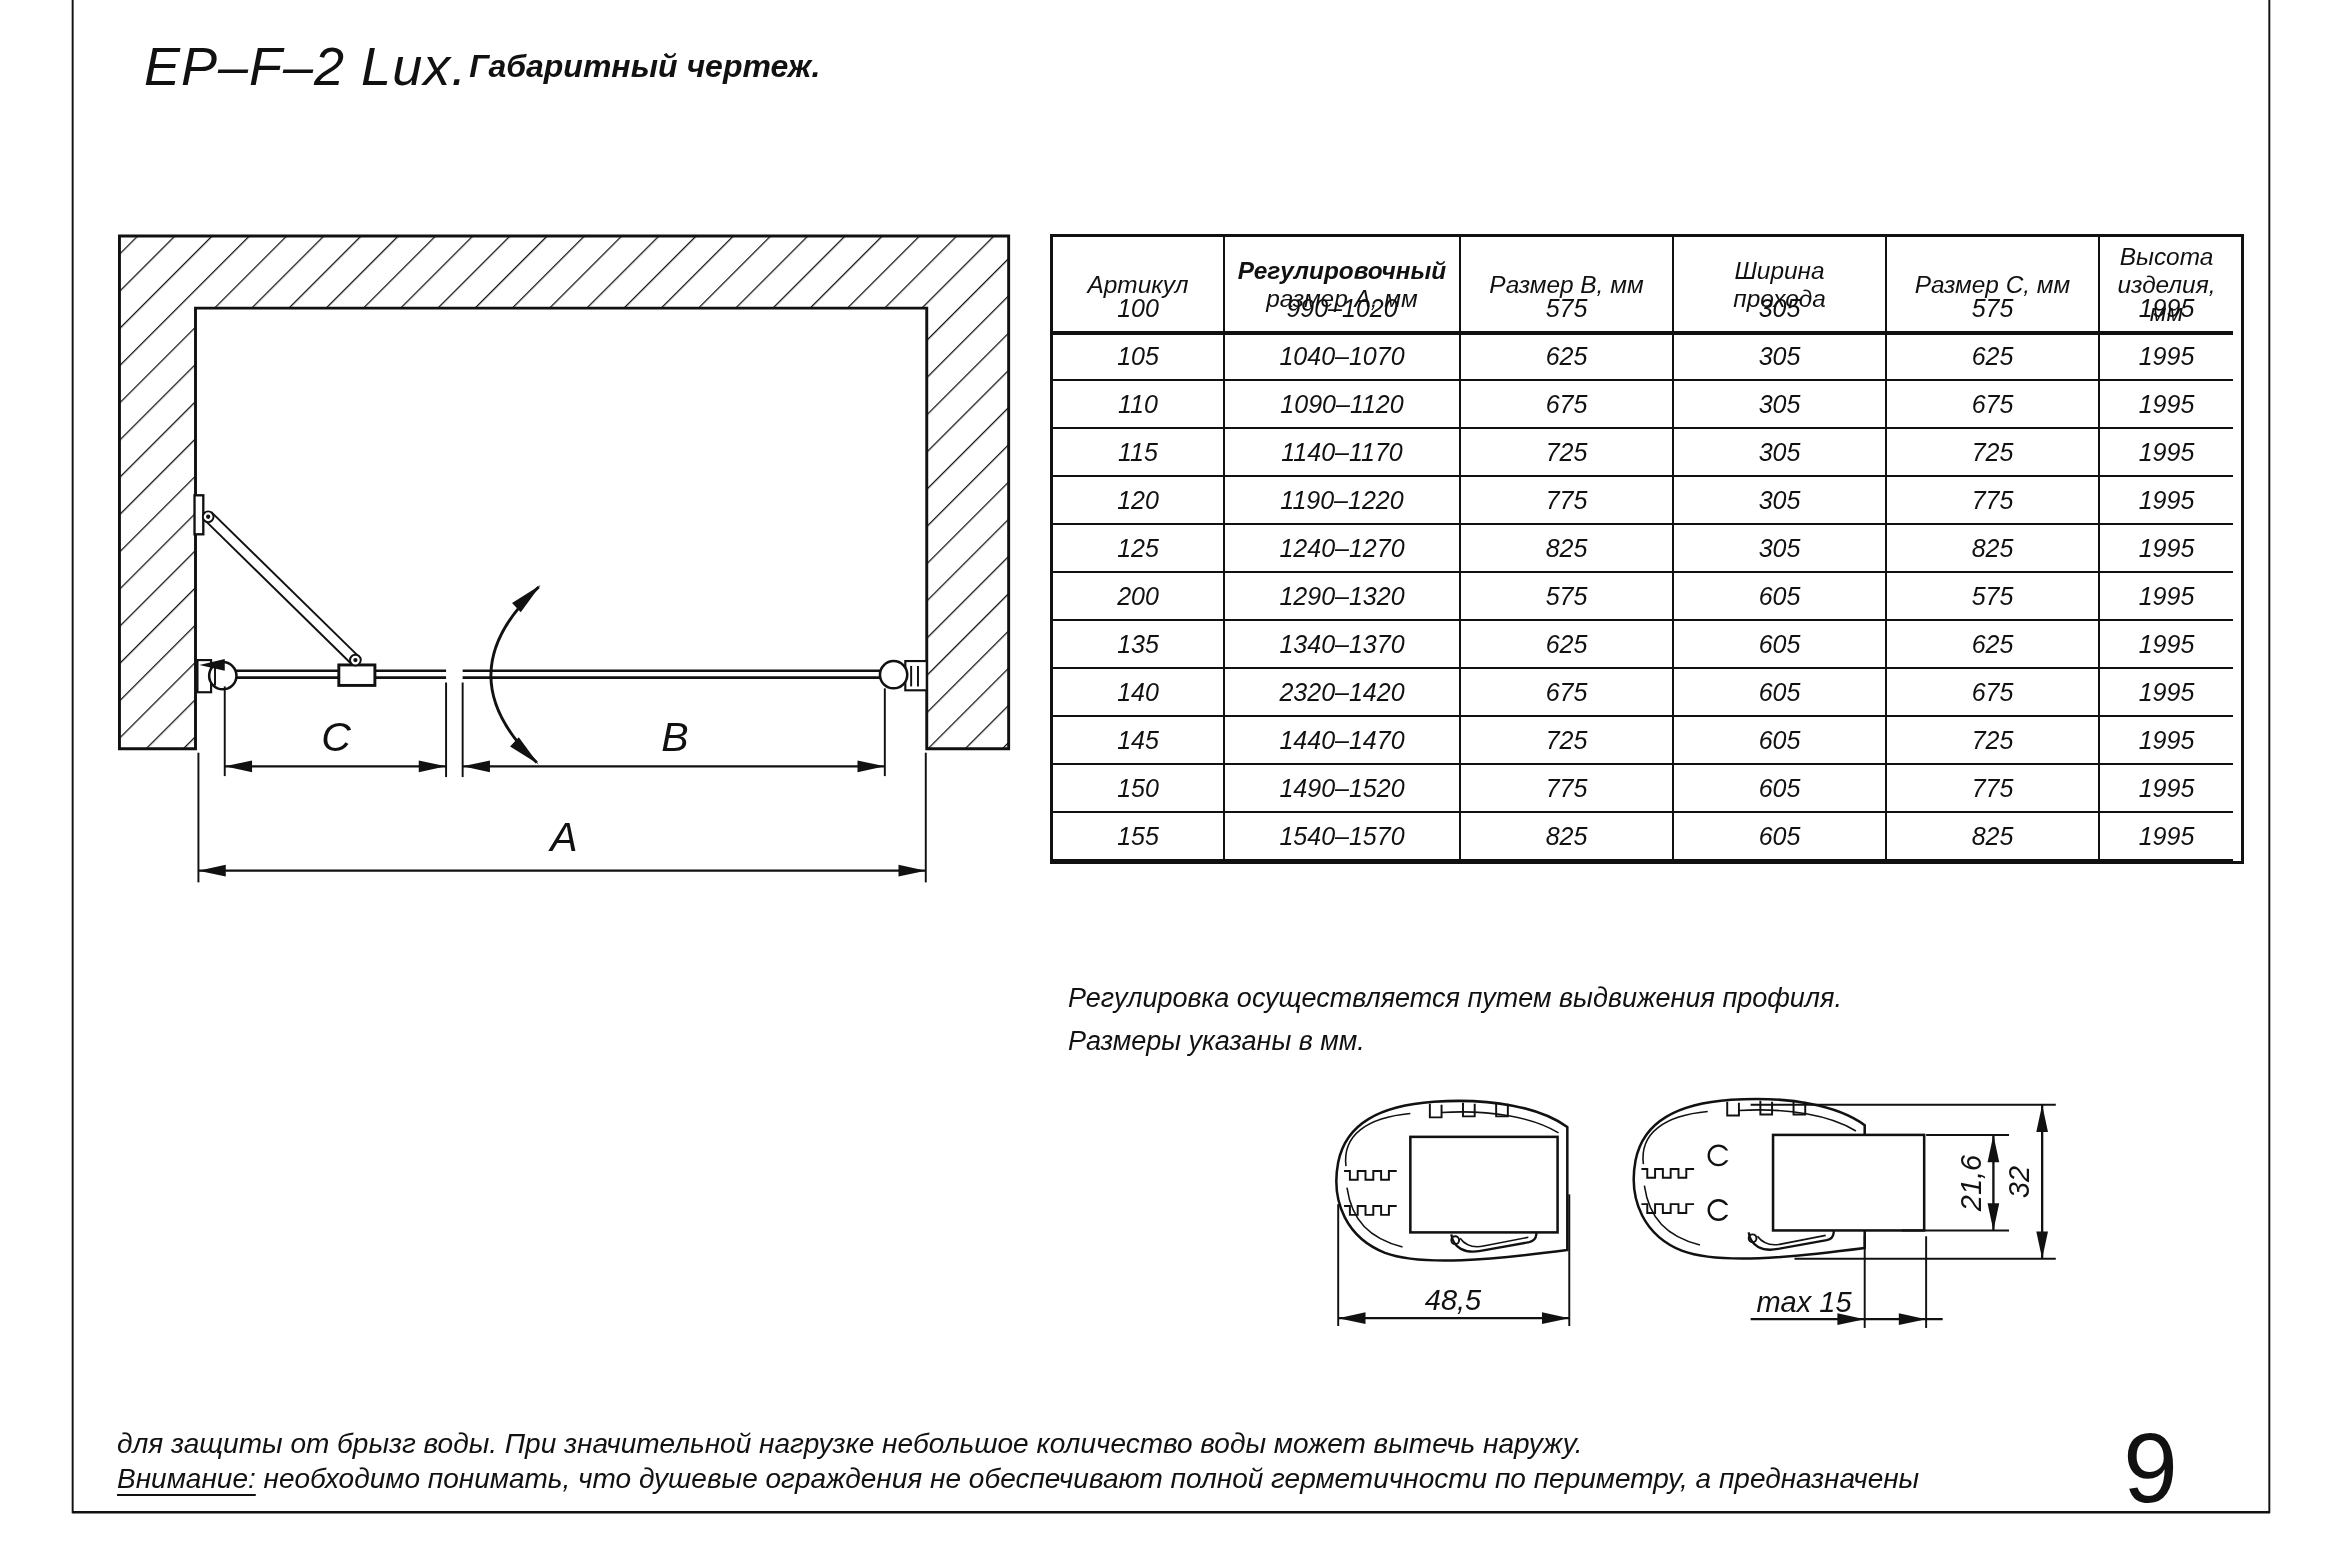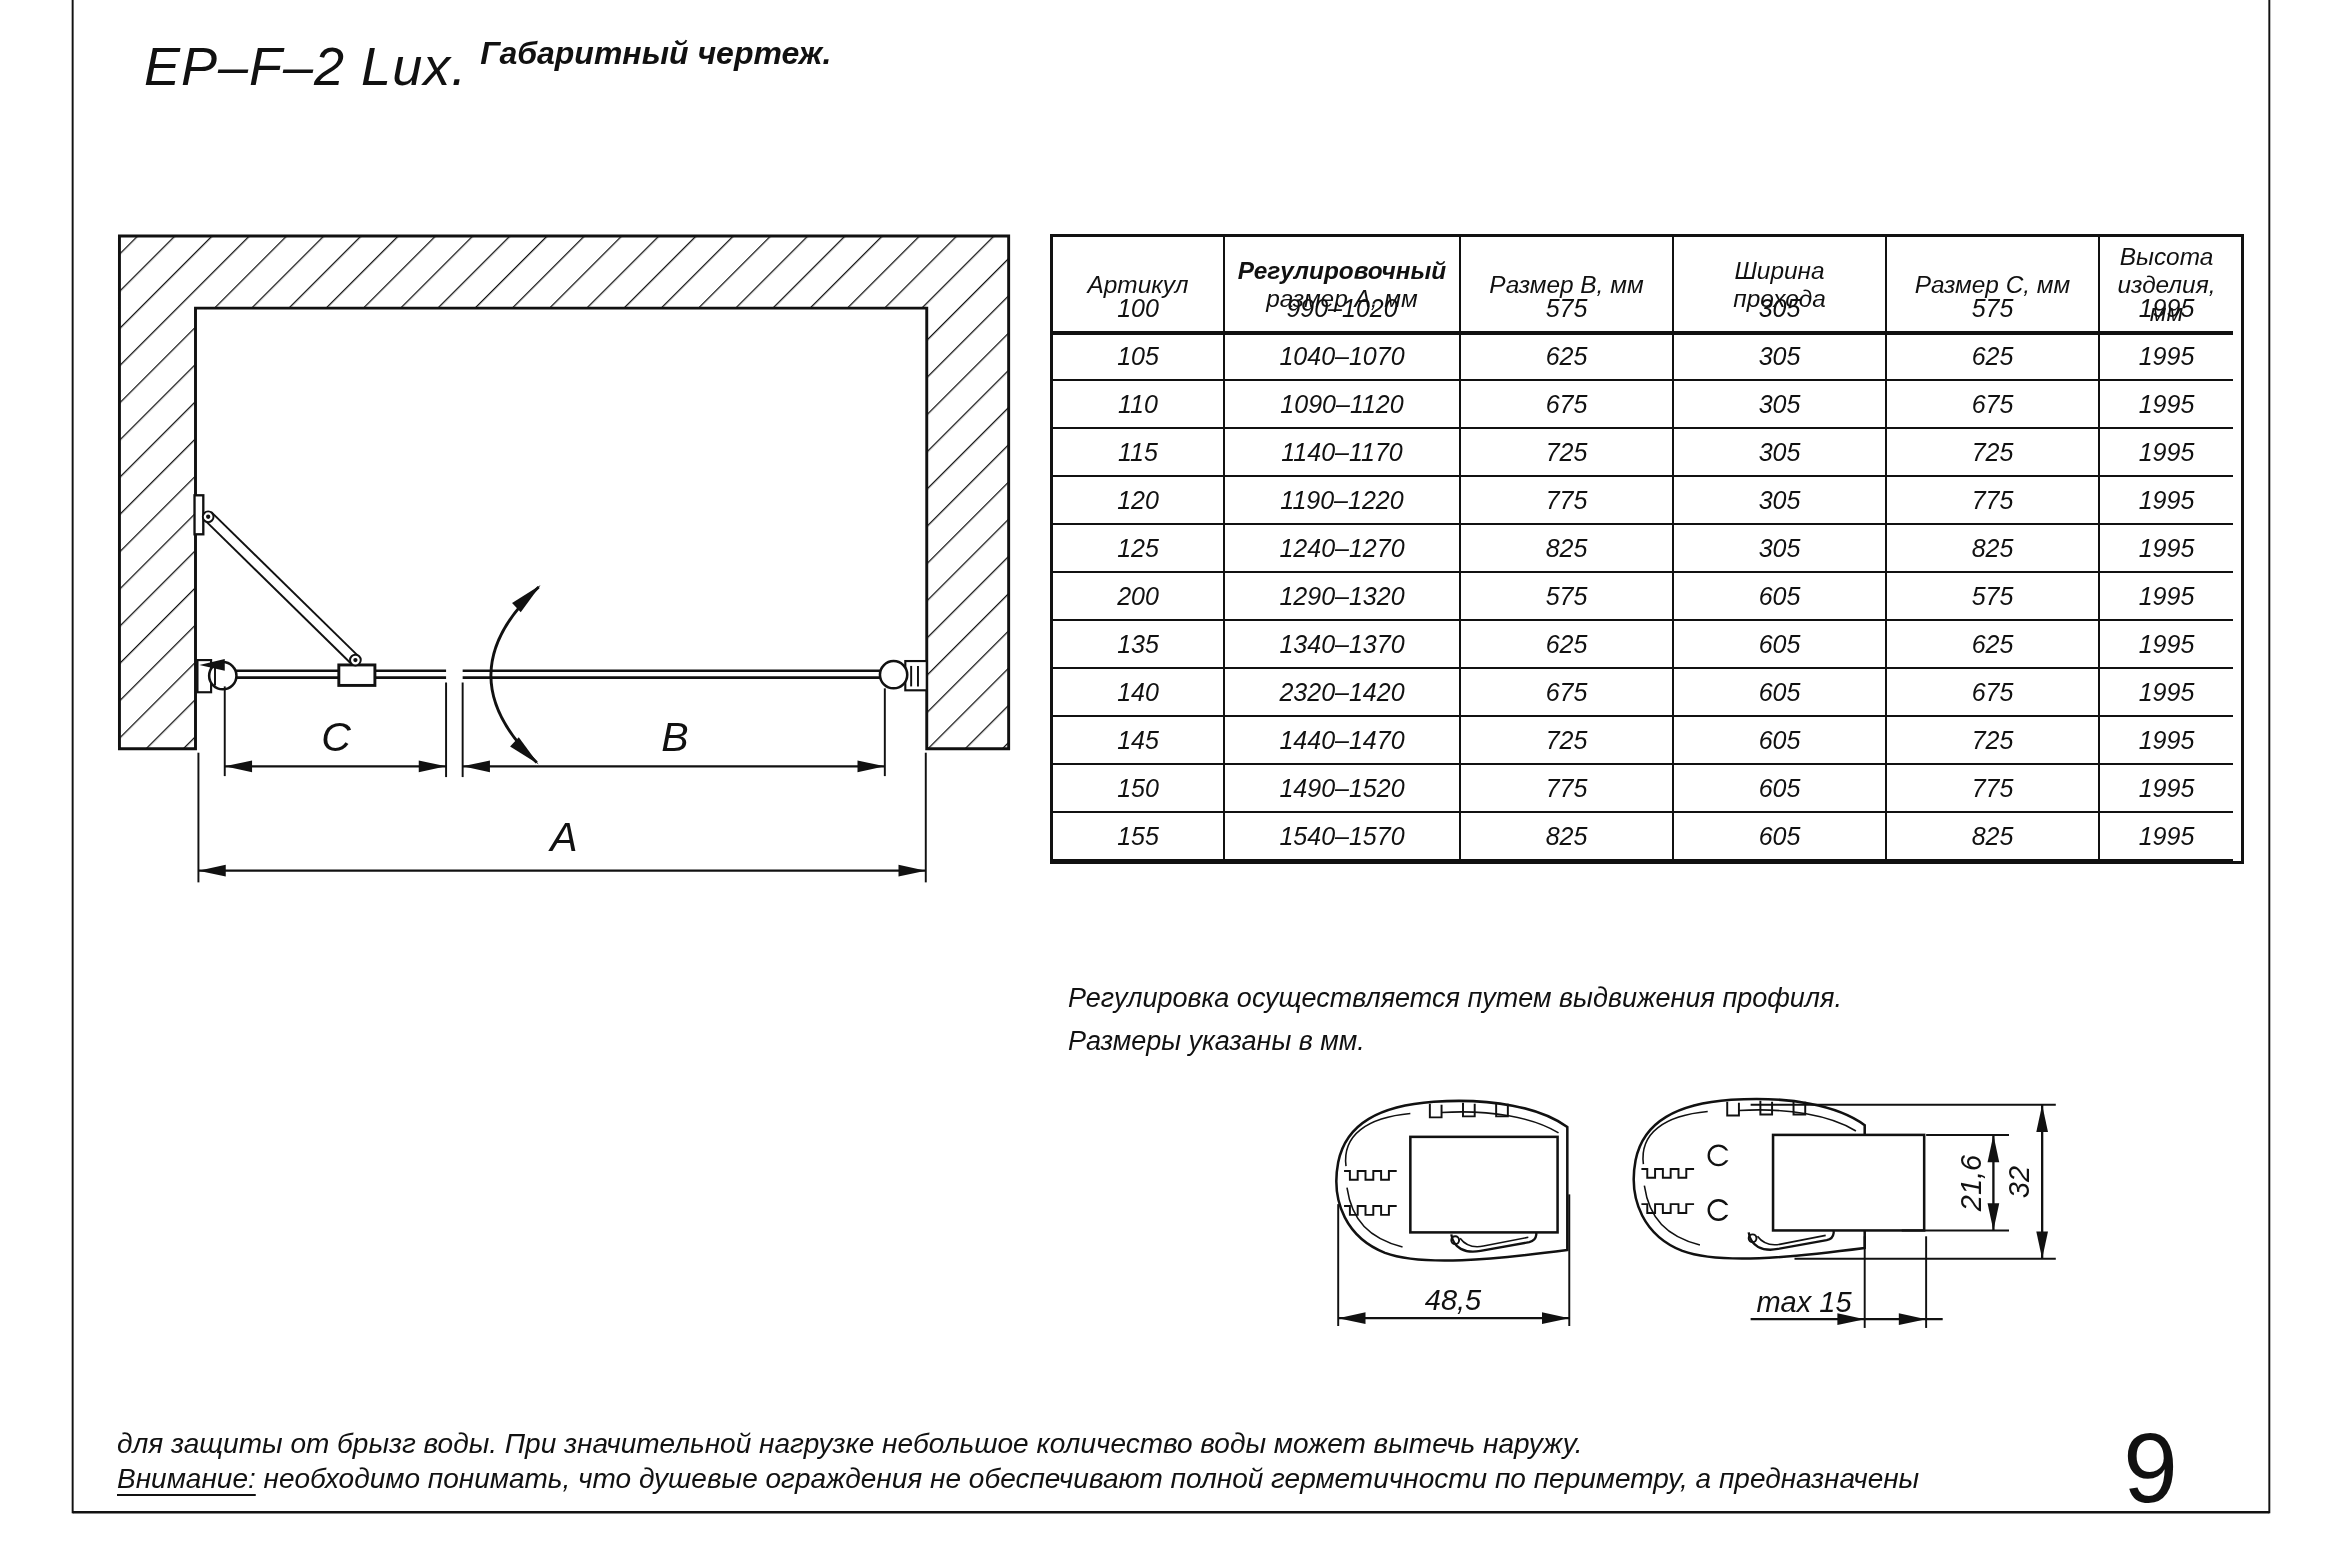--- a/index.html
+++ b/index.html
@@ -6,21 +6,21 @@
   body{
     width:2341px;height:1560px;position:relative;background:#ffffff;
     font-family:"Liberation Sans",sans-serif;color:#111;overflow:hidden;
     -webkit-font-smoothing:antialiased;
   }
   *{box-sizing:border-box;}
   .abs{position:absolute;}
   svg{display:block;}
 
   
-  .title-row{left:144px;top:35px;display:flex;align-items:flex-start;gap:13px;}
+  .title-row{left:144px;top:35px;display:flex;align-items:center;gap:2px;}
   .title-model{font-size:54px;font-style:italic;font-weight:500;letter-spacing:1px;}
   .title-caption{font-size:32px;font-style:italic;font-weight:700;}
 
   
   .dim-letter{font-size:41px;font-style:italic;transform:translate(-50%,-50%);}
 
   
   .spec-table{
     left:1050px;top:234px;width:1194px;
     display:grid;

